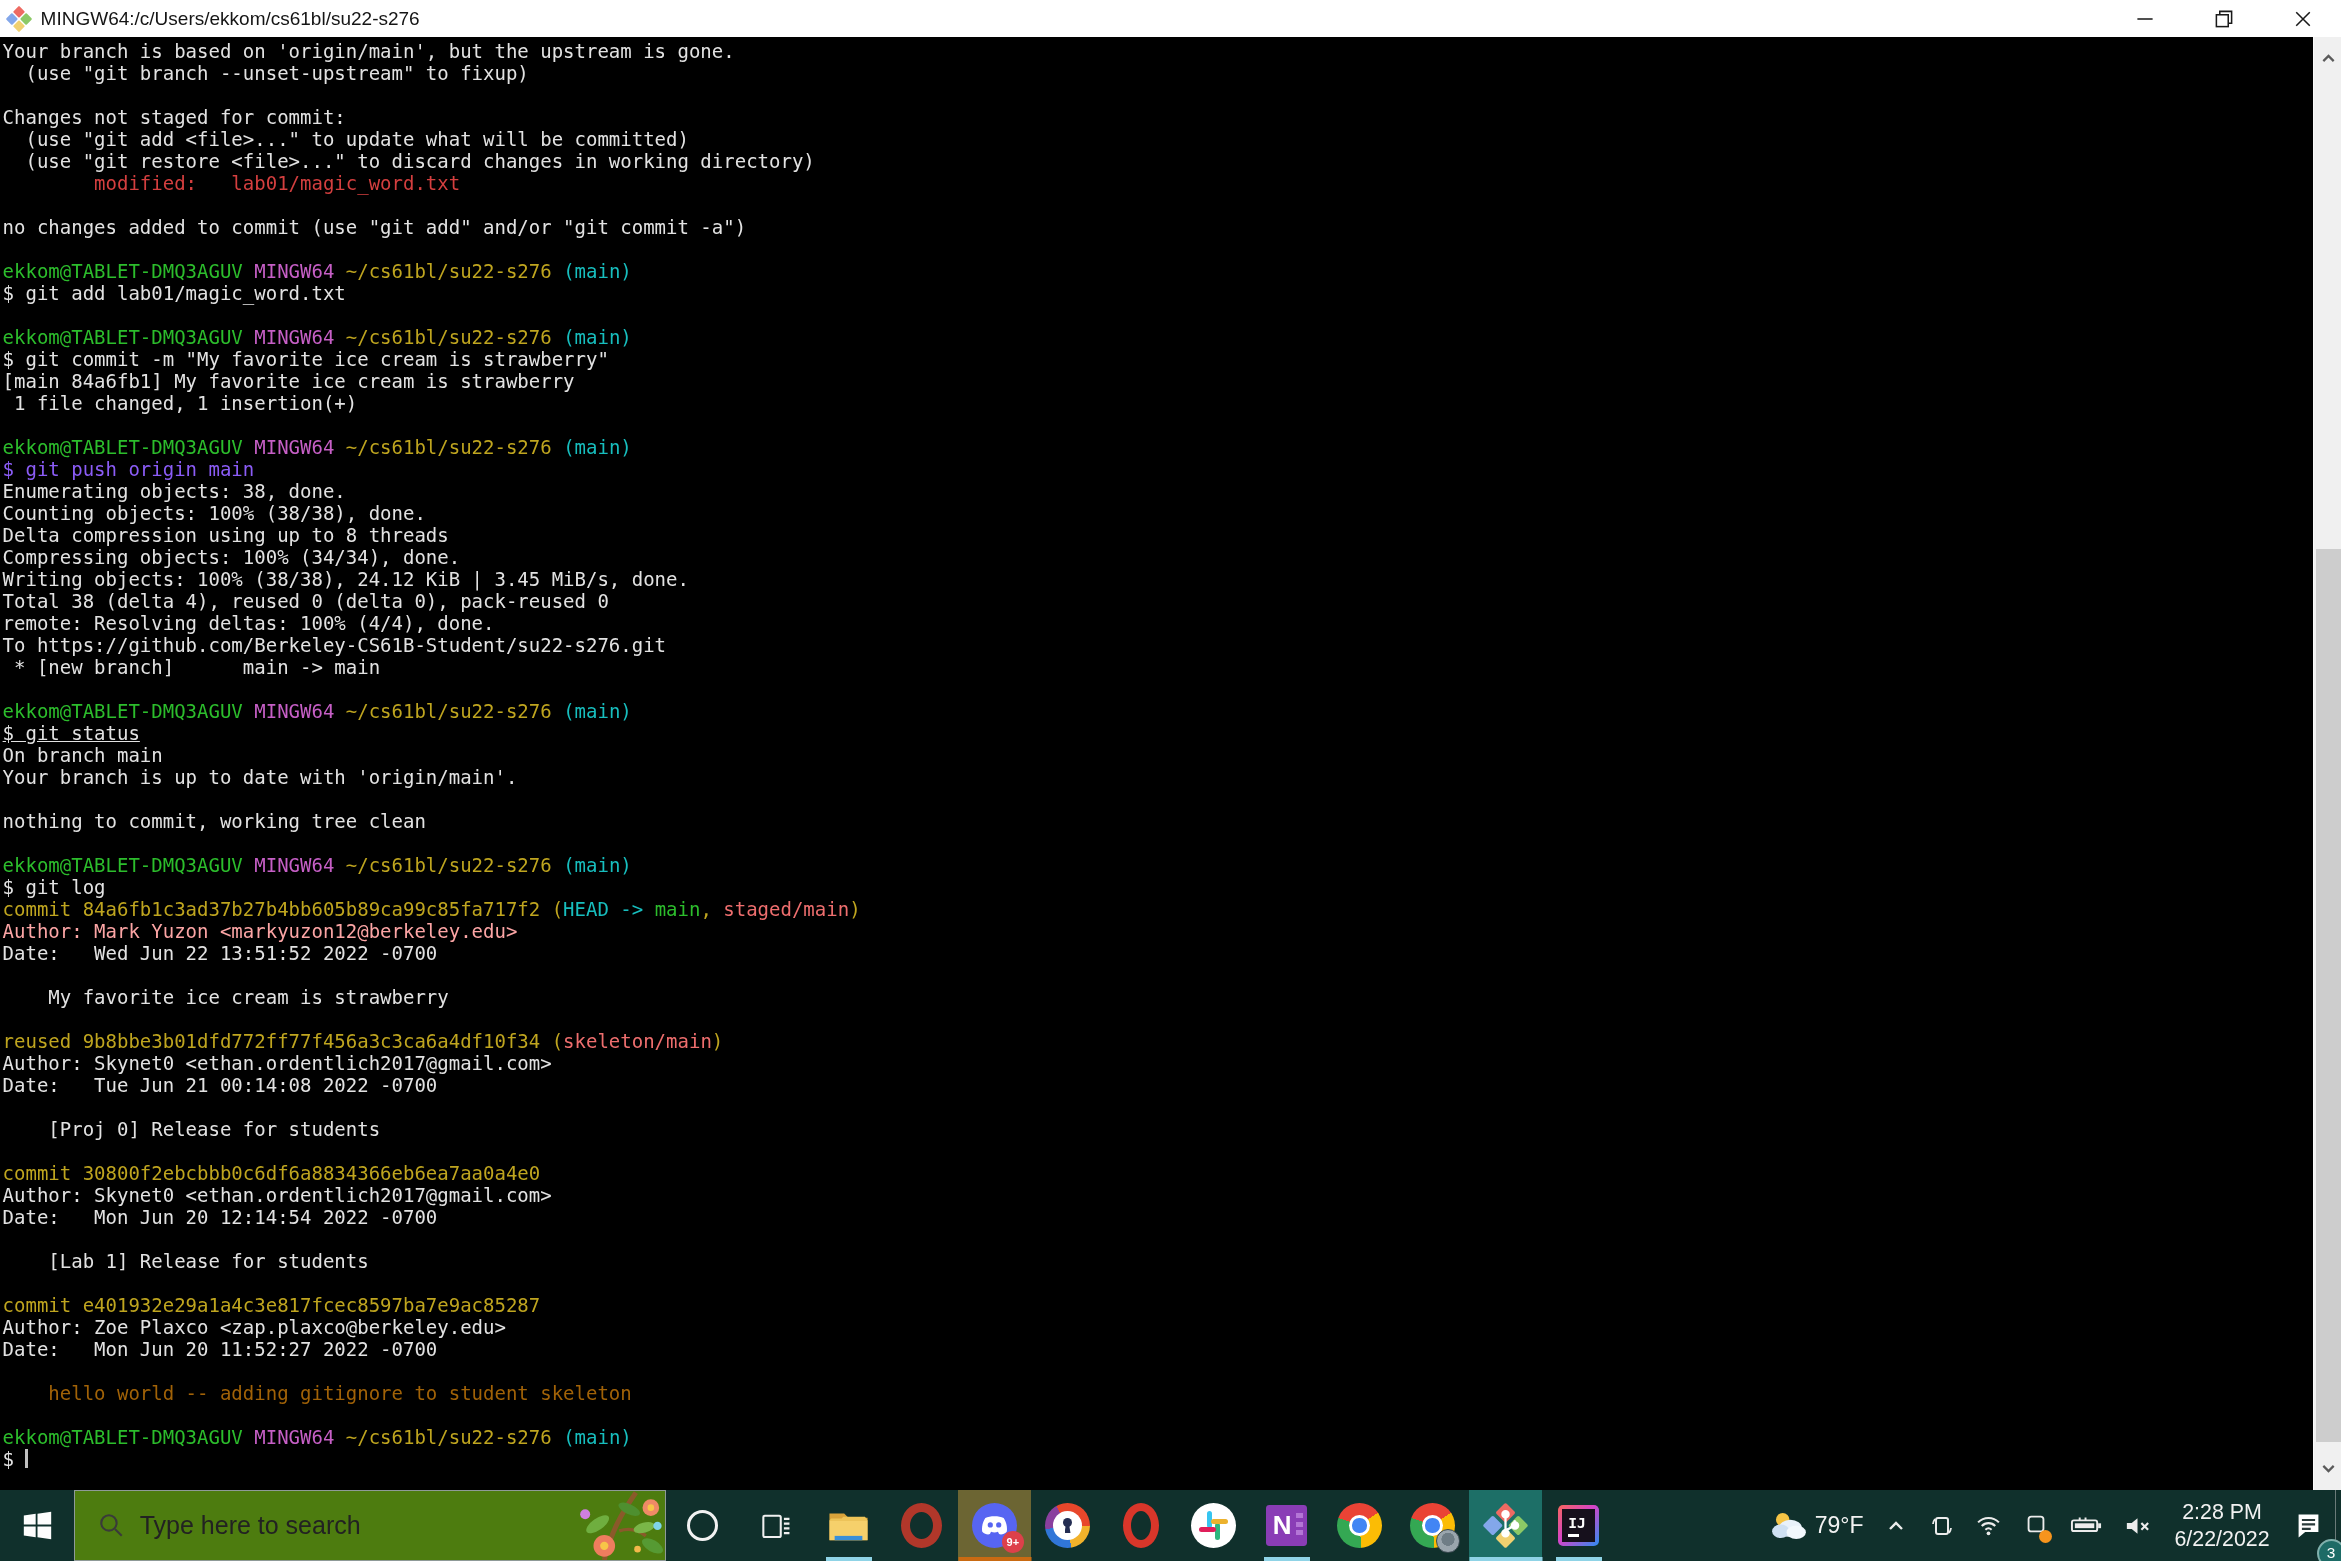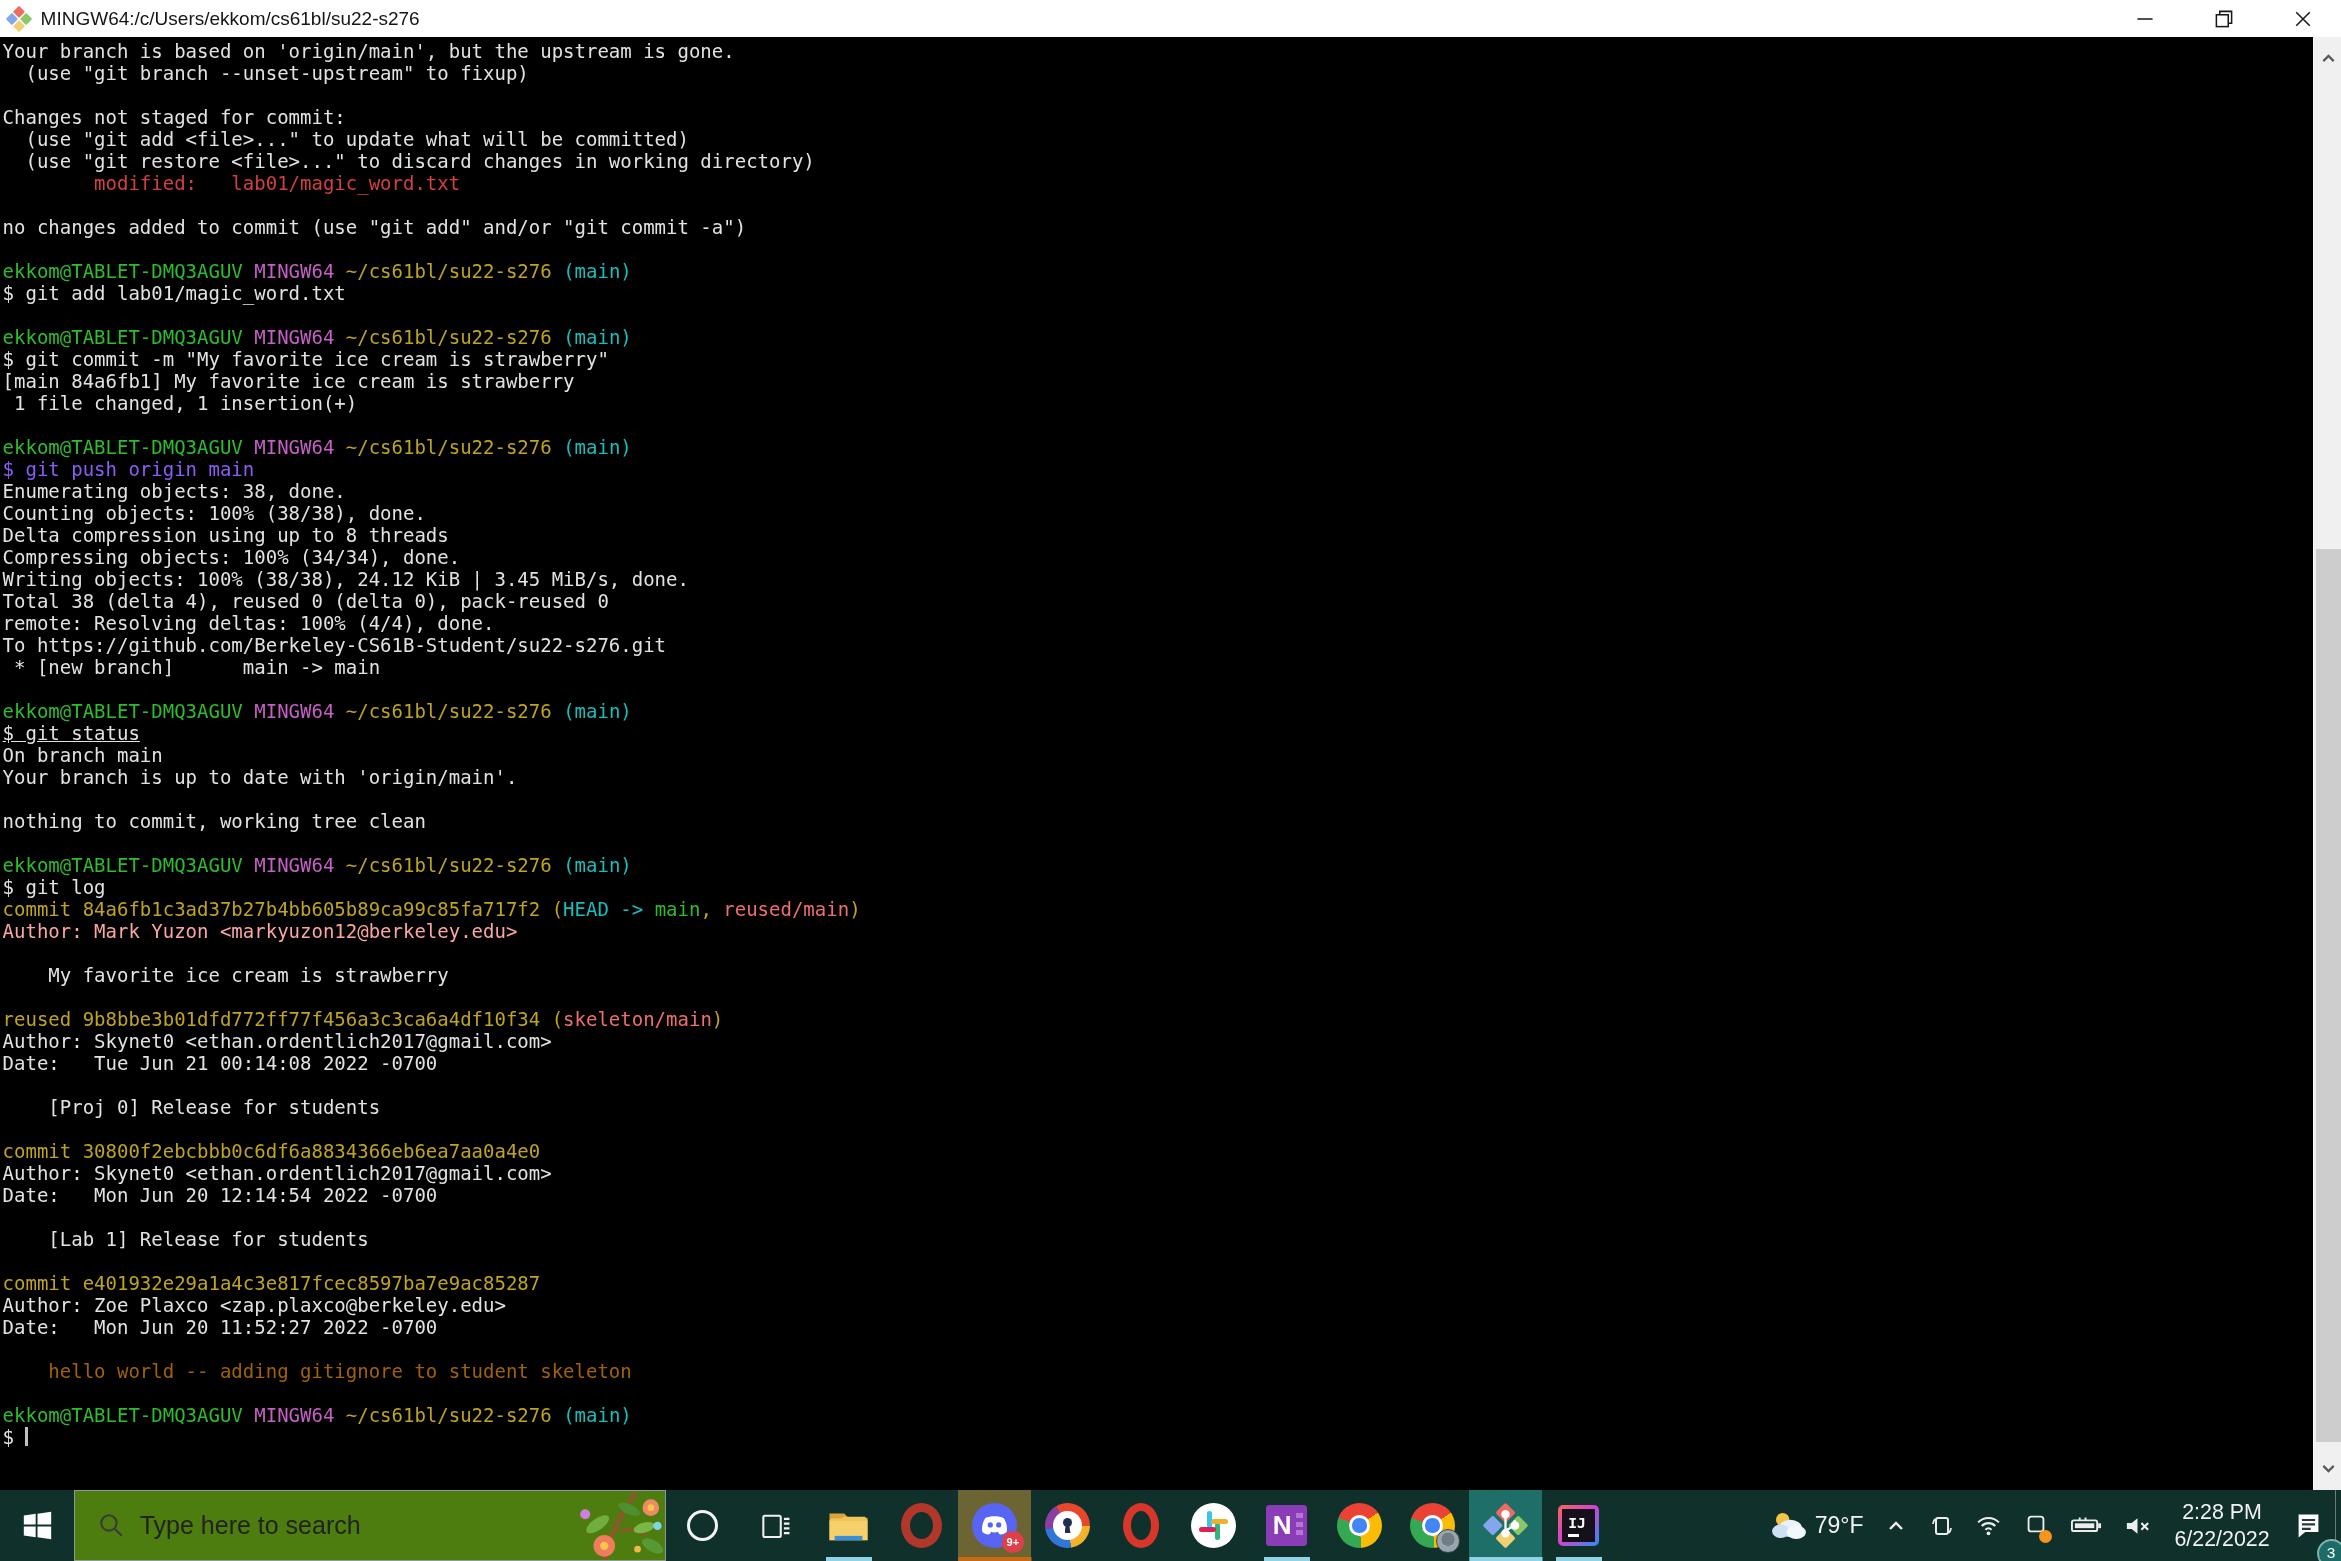--- a/index.html
+++ b/index.html
@@ -164,22 +164,23 @@
         <div class="tline">&nbsp;</div>
         <div class="tline"><span style="color: rgb(44, 189, 44);">ekkom@TABLET-DMQ3AGUV </span><span style="color: rgb(198, 95, 198);">MINGW64 </span><span style="color: rgb(191, 165, 31);">~/cs61bl/su22-s276 </span><span style="color: rgb(23, 190, 190);">(main)</span></div>
         <div class="tline"><span style="color: rgb(226, 226, 226); text-decoration: underline;">$ git status</span></div>
         <div class="tline"><span style="color: rgb(226, 226, 226);">On branch main</span></div>
         <div class="tline"><span style="color: rgb(226, 226, 226);">Your branch is up to date with 'origin/main'.</span></div>
         <div class="tline">&nbsp;</div>
         <div class="tline"><span style="color: rgb(226, 226, 226);">nothing to commit, working tree clean</span></div>
         <div class="tline">&nbsp;</div>
         <div class="tline"><span style="color: rgb(44, 189, 44);">ekkom@TABLET-DMQ3AGUV </span><span style="color: rgb(198, 95, 198);">MINGW64 </span><span style="color: rgb(191, 165, 31);">~/cs61bl/su22-s276 </span><span style="color: rgb(23, 190, 190);">(main)</span></div>
         <div class="tline"><span style="color: rgb(226, 226, 226);">$ git log</span></div>
-        <div class="tline"><span style="color: rgb(191, 165, 31);">commit 84a6fb1c3ad37b27b4bb605b89ca99c85fa717f2 (</span><span style="color: rgb(23, 190, 190);">HEAD -&gt; </span><span style="color: rgb(44, 189, 44);">main</span><span style="color: rgb(191, 165, 31);">, </span><span style="color: rgb(238, 110, 110);">reused/main</span><span style="color: rgb(191, 165, 31);">)</span></div>
+        <div class="tline"><span style="color: rgb(191, 165, 31);">commit 84a6fb1c3ad37b27b4bb605b89ca99c85fa717f2 (</span><span style="color: rgb(23, 190, 190);">HEAD -&gt; </span><span style="color: rgb(44, 189, 44);">main</span><span style="color: rgb(191, 165, 31);">, </span><span style="color: rgb(238, 110, 110);">staged/main</span><span style="color: rgb(191, 165, 31);">)</span></div>
         <div class="tline"><span style="color: #fca5a5;">Author: Mark Yuzon &lt;markyuzon12@berkeley.edu&gt;</span></div>
+        <div class="tline"><span style="color: rgb(226, 226, 226);">Date:   Wed Jun 22 13:51:52 2022 -0700</span></div>
         <div class="tline">&nbsp;</div>
         <div class="tline"><span style="color: rgb(226, 226, 226);">    My favorite ice cream is strawberry</span></div>
         <div class="tline">&nbsp;</div>
         <div class="tline"><span style="color: rgb(191, 165, 31);">reused 9b8bbe3b01dfd772ff77f456a3c3ca6a4df10f34 (</span><span style="color: rgb(238, 110, 110);">skeleton/main</span><span style="color: rgb(191, 165, 31);">)</span></div>
         <div class="tline"><span style="color: rgb(226, 226, 226);">Author: Skynet0 &lt;ethan.ordentlich2017@gmail.com&gt;</span></div>
         <div class="tline"><span style="color: rgb(226, 226, 226);">Date:   Tue Jun 21 00:14:08 2022 -0700</span></div>
         <div class="tline">&nbsp;</div>
         <div class="tline"><span style="color: rgb(226, 226, 226);">    [Proj 0] Release for students</span></div>
         <div class="tline">&nbsp;</div>
         <div class="tline"><span style="color: rgb(191, 165, 31);">commit 30800f2ebcbbb0c6df6a8834366eb6ea7aa0a4e0</span></div>

